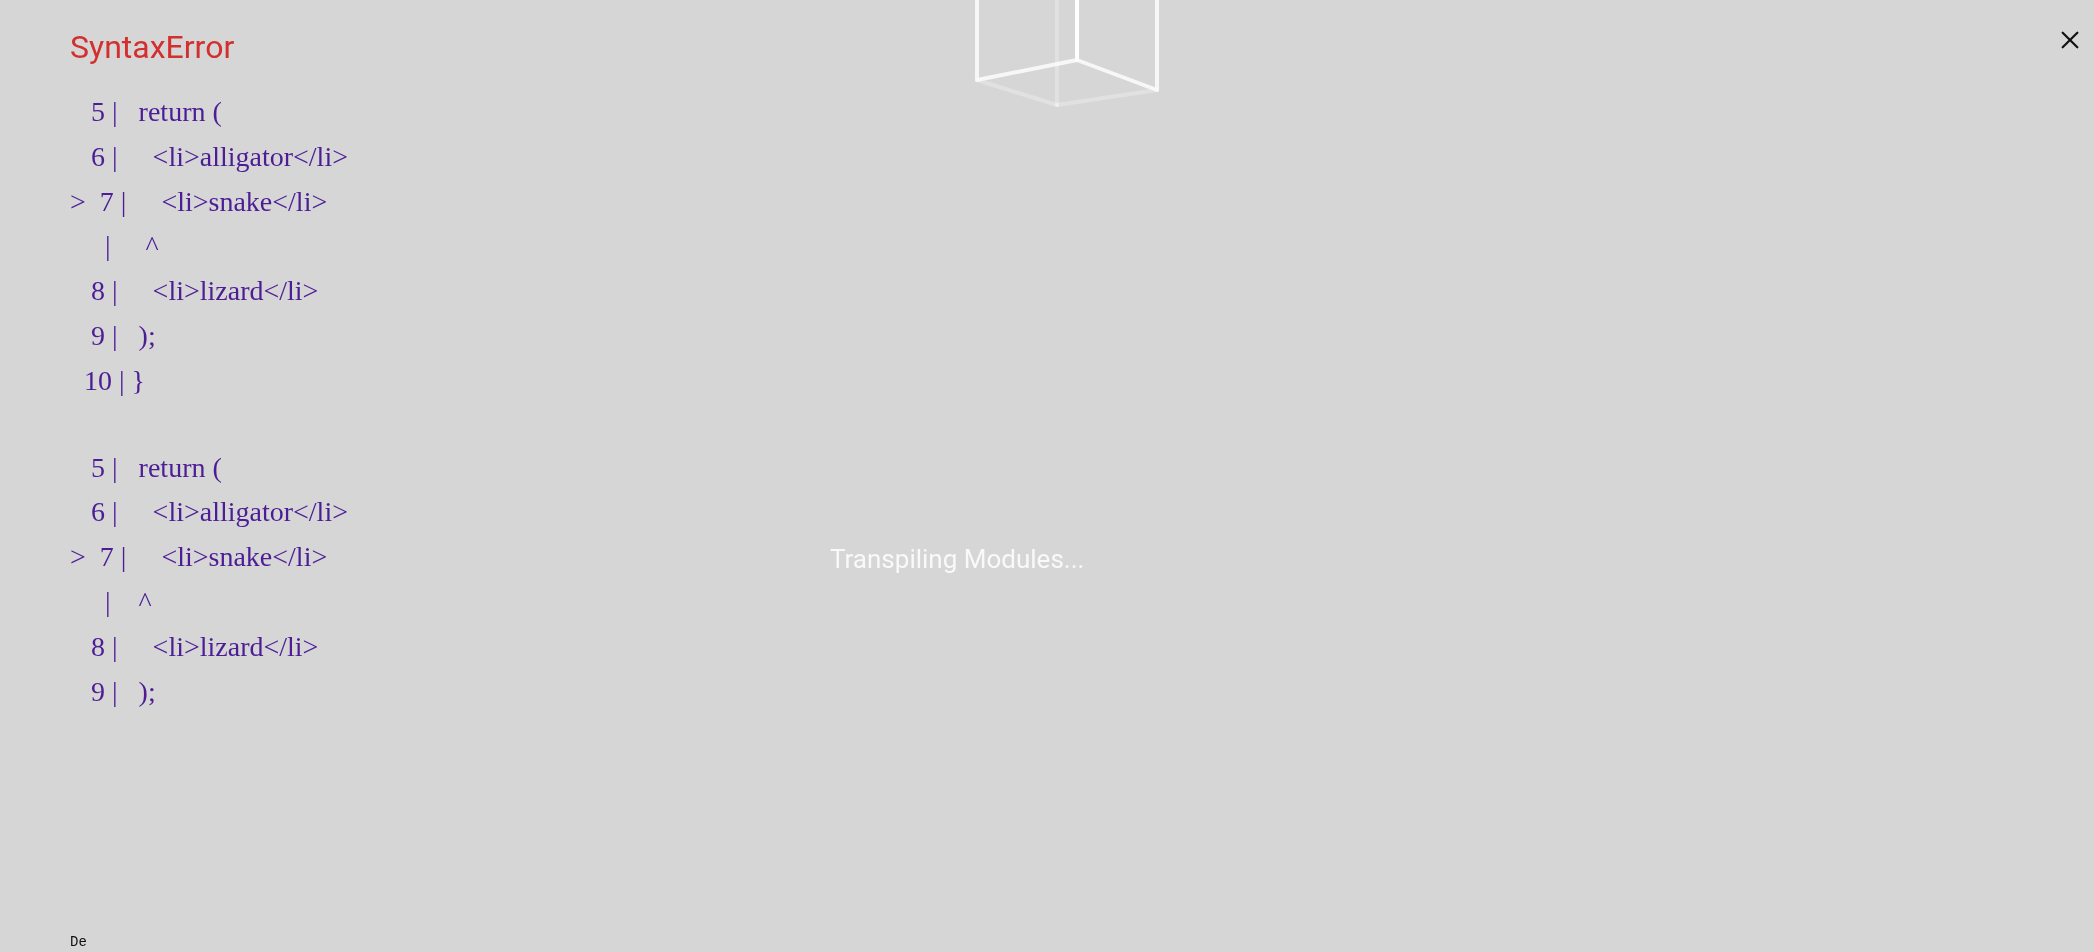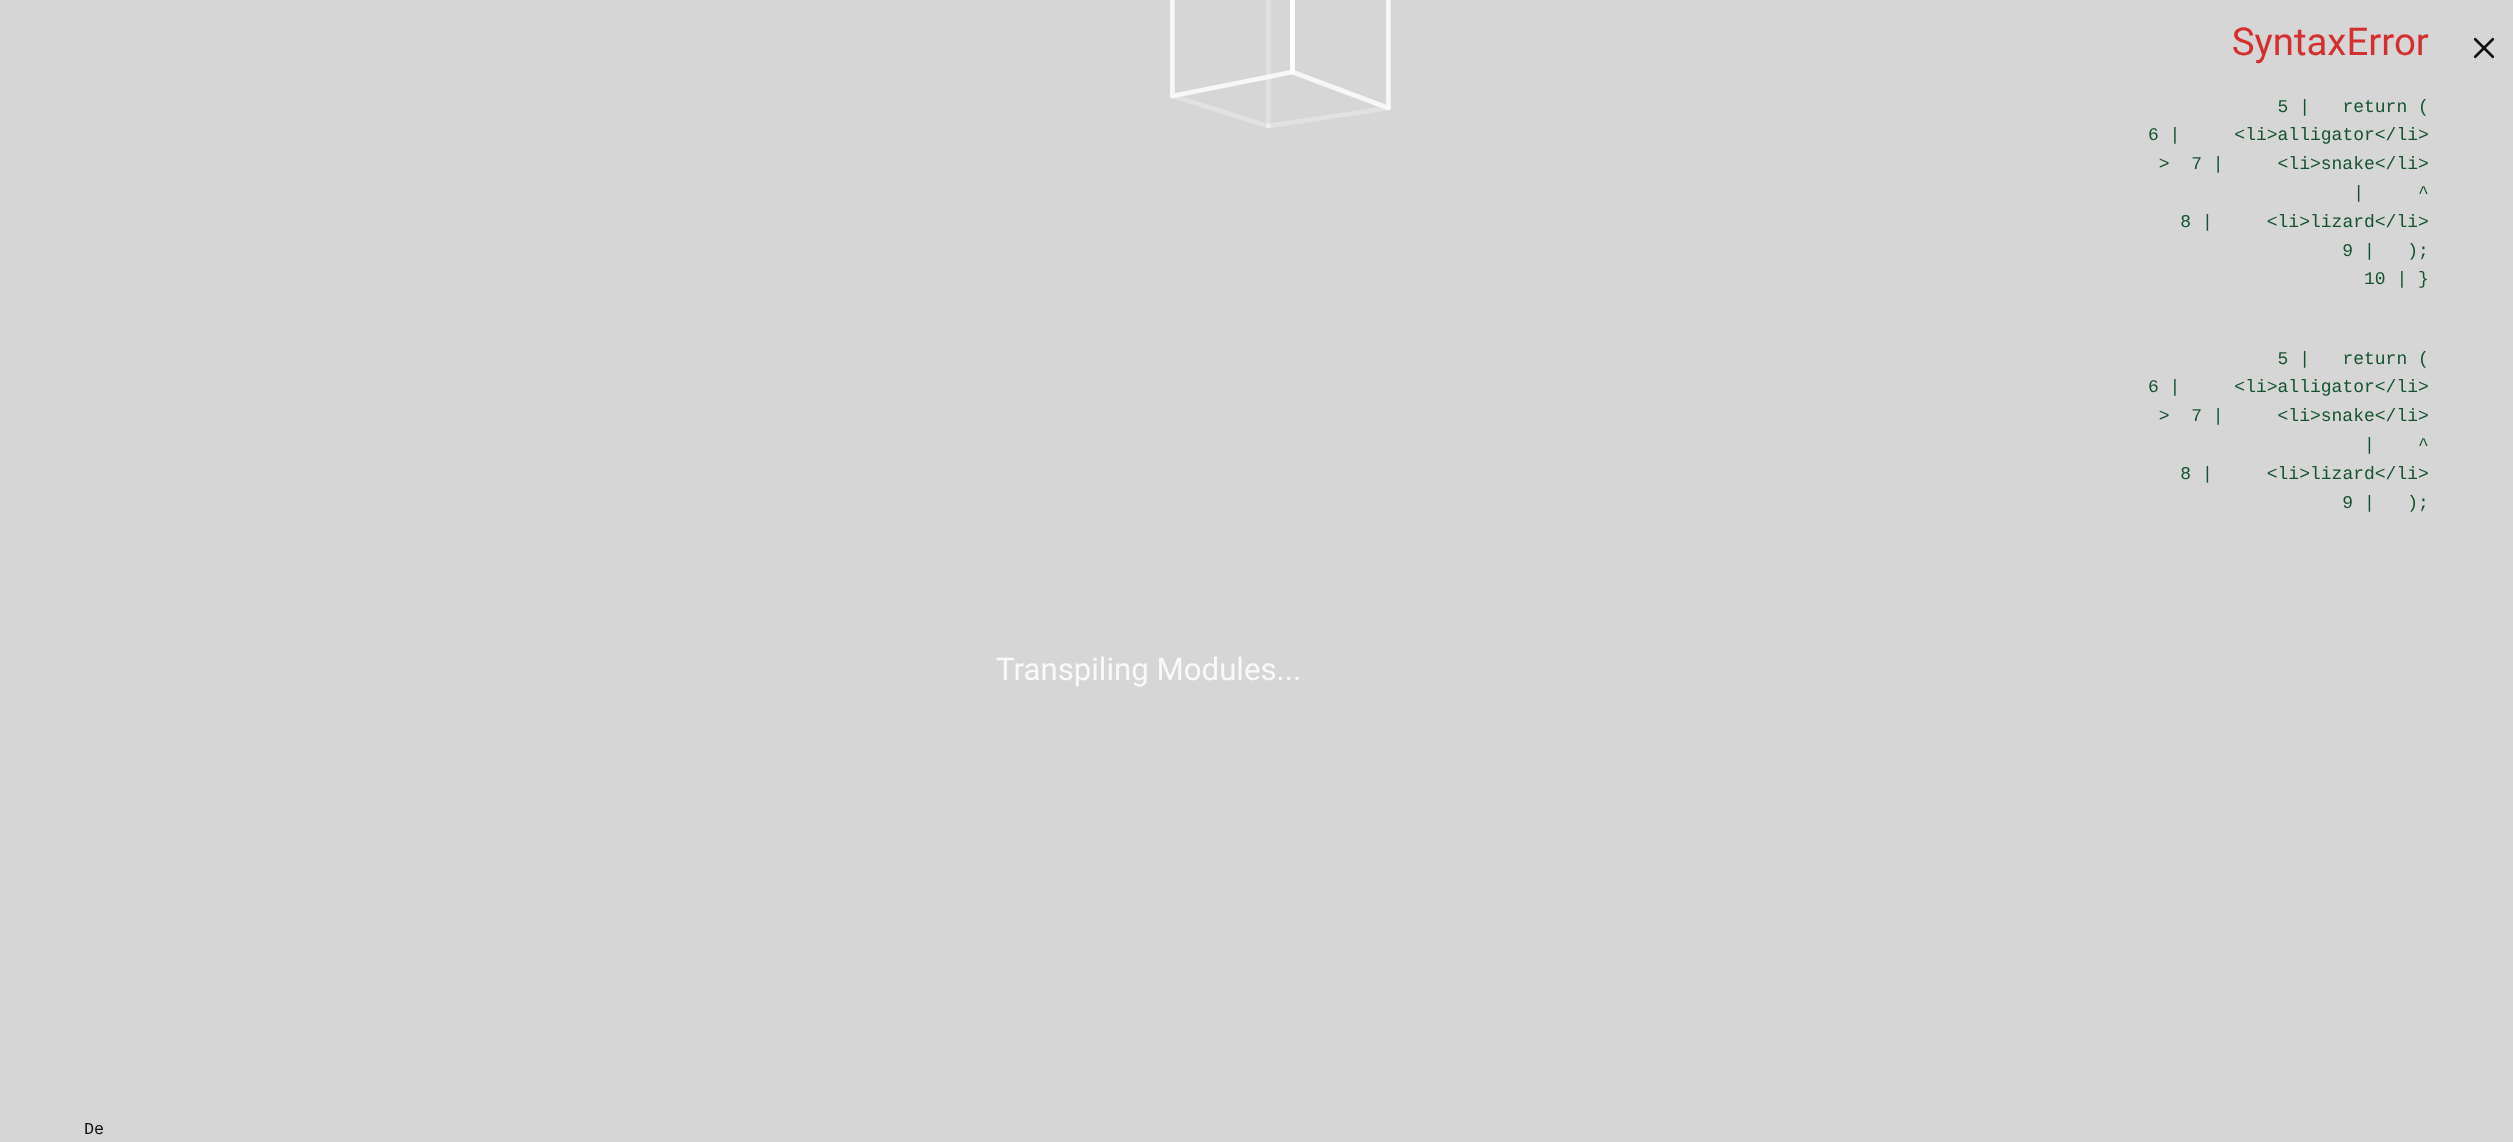--- a/index.html
+++ b/index.html
@@ -10,44 +10,43 @@
     font-family: -apple-system, BlinkMacSystemFont, "Segoe UI", Roboto, sans-serif;
     overflow: hidden;
     position: relative;
   }
   .error-panel {
     position: absolute;
     top: 0;
     left: 0;
     right: 0;
     bottom: 0;
-    padding: 8px 70px 20px 70px;
-    text-align: right;
+    padding: 20px 70px 20px 70px;
   }
   .error-title {
     font-size: 32px;
     font-weight: 400;
     color: #d32f2f;
     margin-bottom: 24px;
     margin-top: 8px;
   }
   .error-msg {
     font-family: "SFMono-Regular", Consolas, "Liberation Mono", Menlo, monospace;
     font-size: 22px;
     line-height: 1.5;
     color: #0f0f0f;
     white-space: pre-wrap;
     word-break: break-word;
     margin-bottom: 32px;
   }
   .code-block {
-    font-family: Liberation Mono, monospace;
-    font-size: 15px;
+    font-family: Liberation Serif, serif;
+    font-size: 28px;
     line-height: 1.6;
-    color: #14532d;
+    color: #4c1d95;
     white-space: pre;
     margin-bottom: 42px;
   }
   .close-btn {
     position: absolute;
     top: 24px;
     right: 8px;
     width: 32px;
     height: 32px;
     cursor: pointer;

